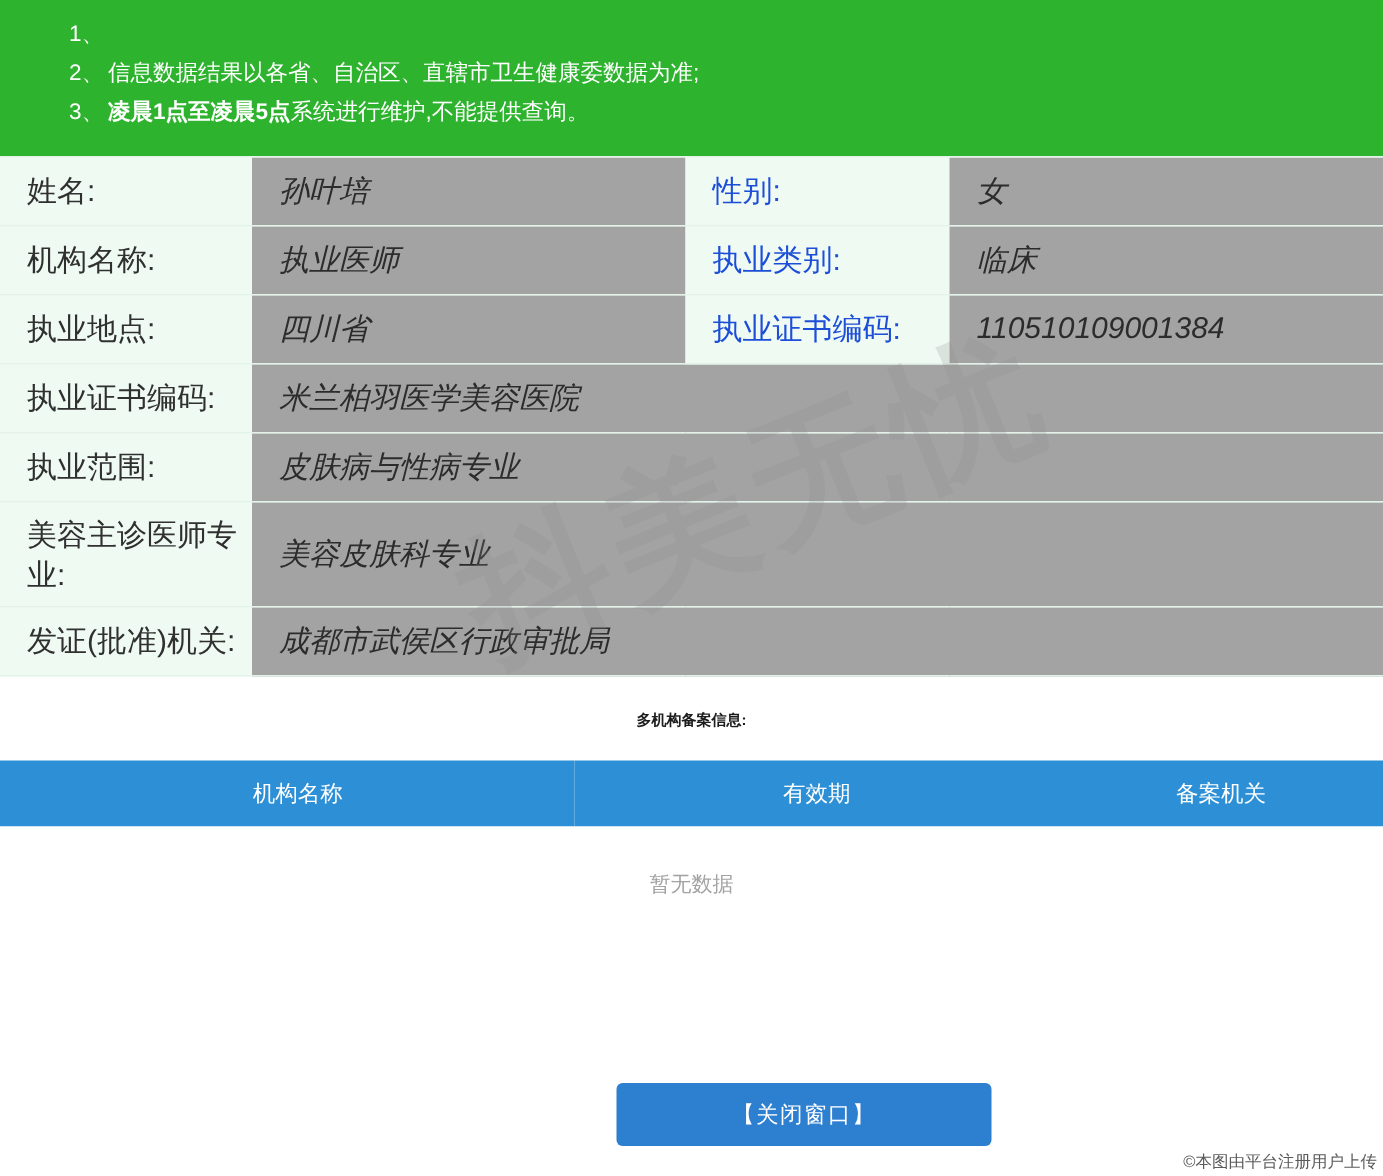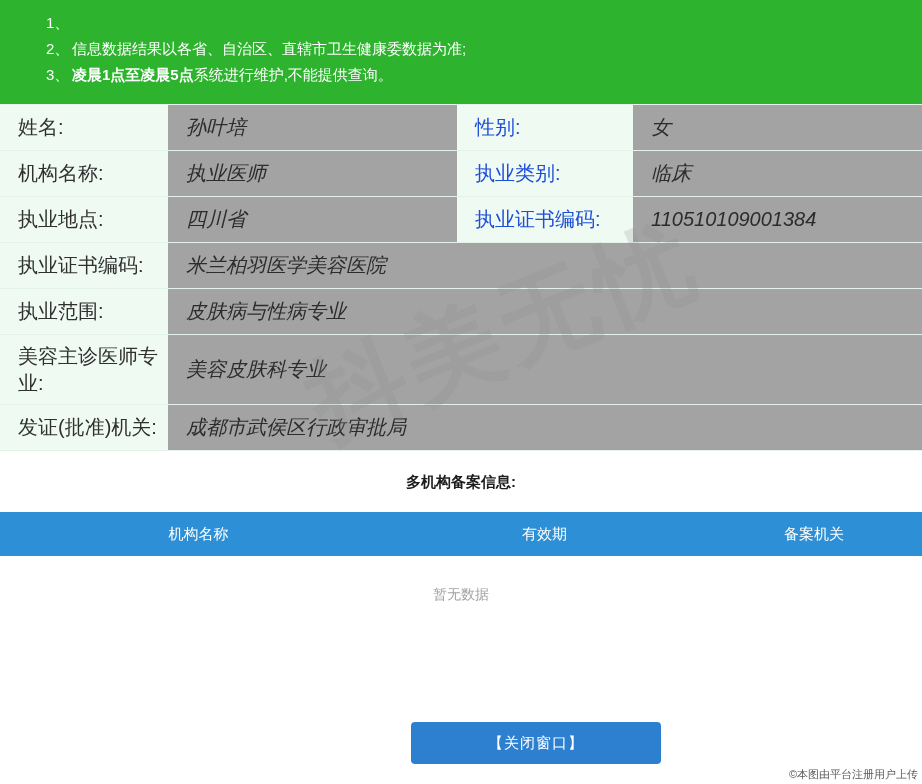--- a/index.html
+++ b/index.html
@@ -70,21 +70,21 @@
     transform: rotate(-22deg);
     letter-spacing: 6px;
     pointer-events: none;
     white-space: nowrap;
     font-family: "DejaVu Sans", sans-serif;
   }
 
   
   .subheading {
     text-align: center;
-    font-size: 15px;
+    font-size: 10px;
     font-weight: bold;
     color: #1d1d1d;
     padding: 22px 0 20px 0;
   }
 
   
   .rec-table {
     width: 922px;
     border-collapse: collapse;
     table-layout: fixed;

